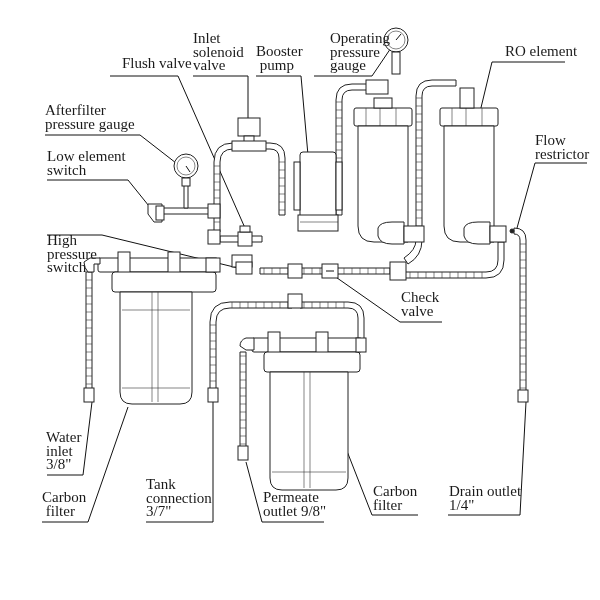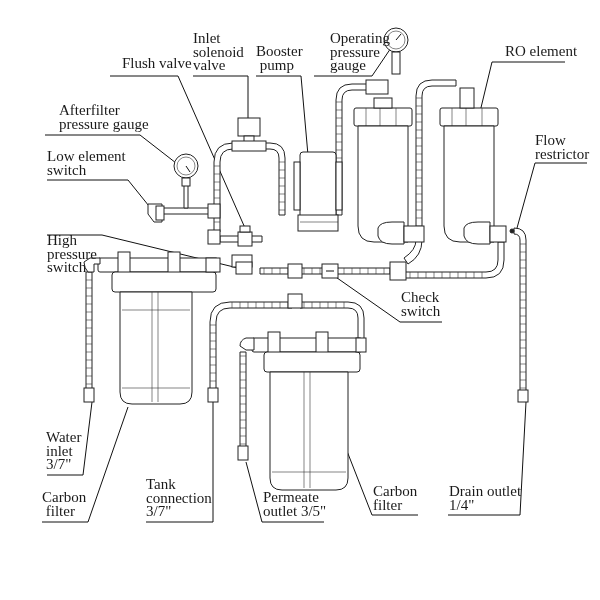--- a/index.html
+++ b/index.html
@@ -323,37 +323,37 @@
 <div class="lbl" style="left:110px;top:57px;margin-left:12px;">Flush valve</div>
 <div class="lbl" style="left:193px;top:32px;">Inlet
 solenoid
 valve</div>
 <div class="lbl" style="left:256px;top:45px;">Booster
  pump</div>
 <div class="lbl" style="left:330px;top:32px;">Operating
 pressure
 gauge</div>
 <div class="lbl" style="left:493px;top:45px;margin-left:12px;">RO element</div>
-<div class="lbl" style="left:45px;top:104px;margin-left:14px;">Afterfilter
+<div class="lbl" style="left:45px;top:104px;">Afterfilter
 pressure gauge</div>
 <div class="lbl" style="left:47px;top:150px;">Low element
 switch</div>
 <div class="lbl" style="left:47px;top:191px;margin-top:43px;">High
 pressure
 switch</div>
 <div class="lbl" style="left:535px;top:134px;">Flow
 restrictor</div>
 <div class="lbl" style="left:401px;top:291px;">Check
-switch</div>
+valve</div>
 <div class="lbl" style="left:46px;top:431px;">Water
 inlet
-3/7"</div>
+3/8"</div>
 <div class="lbl" style="left:42px;top:491px;">Carbon
  filter</div>
 <div class="lbl" style="left:146px;top:478px;">Tank
 connection
 3/7"</div>
 <div class="lbl" style="left:263px;top:491px;">Permeate
-outlet 3/5"</div>
+outlet 9/8"</div>
 <div class="lbl" style="left:373px;top:485px;">Carbon
 filter</div>
 <div class="lbl" style="left:449px;top:485px;">Drain outlet
 1/4"</div>
 
 </body></html>

